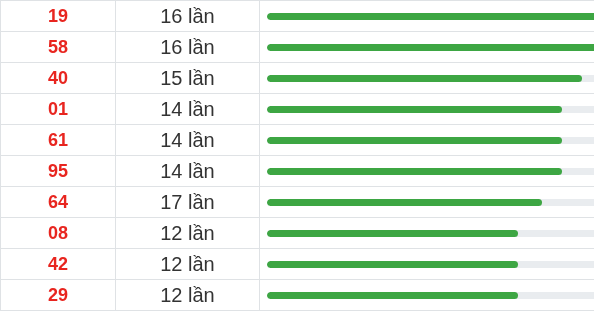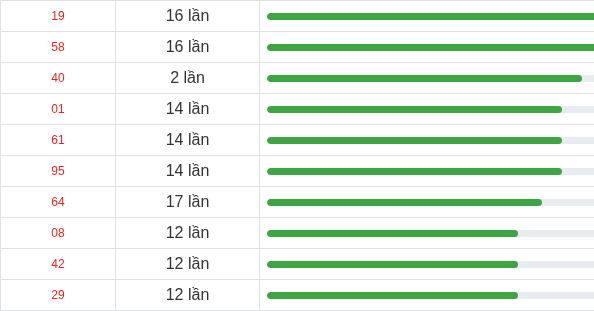--- a/index.html
+++ b/index.html
@@ -29,29 +29,29 @@
     padding: 0;
     height: 30px;
     vertical-align: middle;
     background: #ffffff;
   }
 
   .col-number {
     width: 114px;
     text-align: center;
     color: #e8251f;
-    font-size: 12px;
-    font-weight: normal;
+    font-size: 18px;
+    font-weight: bold;
   }
 
   .col-count {
     width: 143px;
     text-align: center;
     color: #333333;
-    font-size: 16px;
+    font-size: 20px;
     font-weight: normal;
   }
 
   .col-bar {
     width: 335px;
     padding: 0 10px 0 7px !important;
   }
 
   .bar-track {
     width: 100%;
@@ -86,21 +86,21 @@
         <td class="col-number">58</td>
         <td class="col-count">16 lần</td>
         <td class="col-bar">
           <div class="bar-track" style="background: rgb(233, 236, 239);">
             <div class="bar-fill" style="width: 100%; background: rgb(61, 166, 67);"></div>
           </div>
         </td>
       </tr>
       <tr>
         <td class="col-number">40</td>
-        <td class="col-count">2 lần</td>
+        <td class="col-count">15 lần</td>
         <td class="col-bar">
           <div class="bar-track" style="background: rgb(233, 236, 239);">
             <div class="bar-fill" style="width: 94%; background: rgb(61, 166, 67);"></div>
           </div>
         </td>
       </tr>
       <tr>
         <td class="col-number">01</td>
         <td class="col-count">14 lần</td>
         <td class="col-bar">

